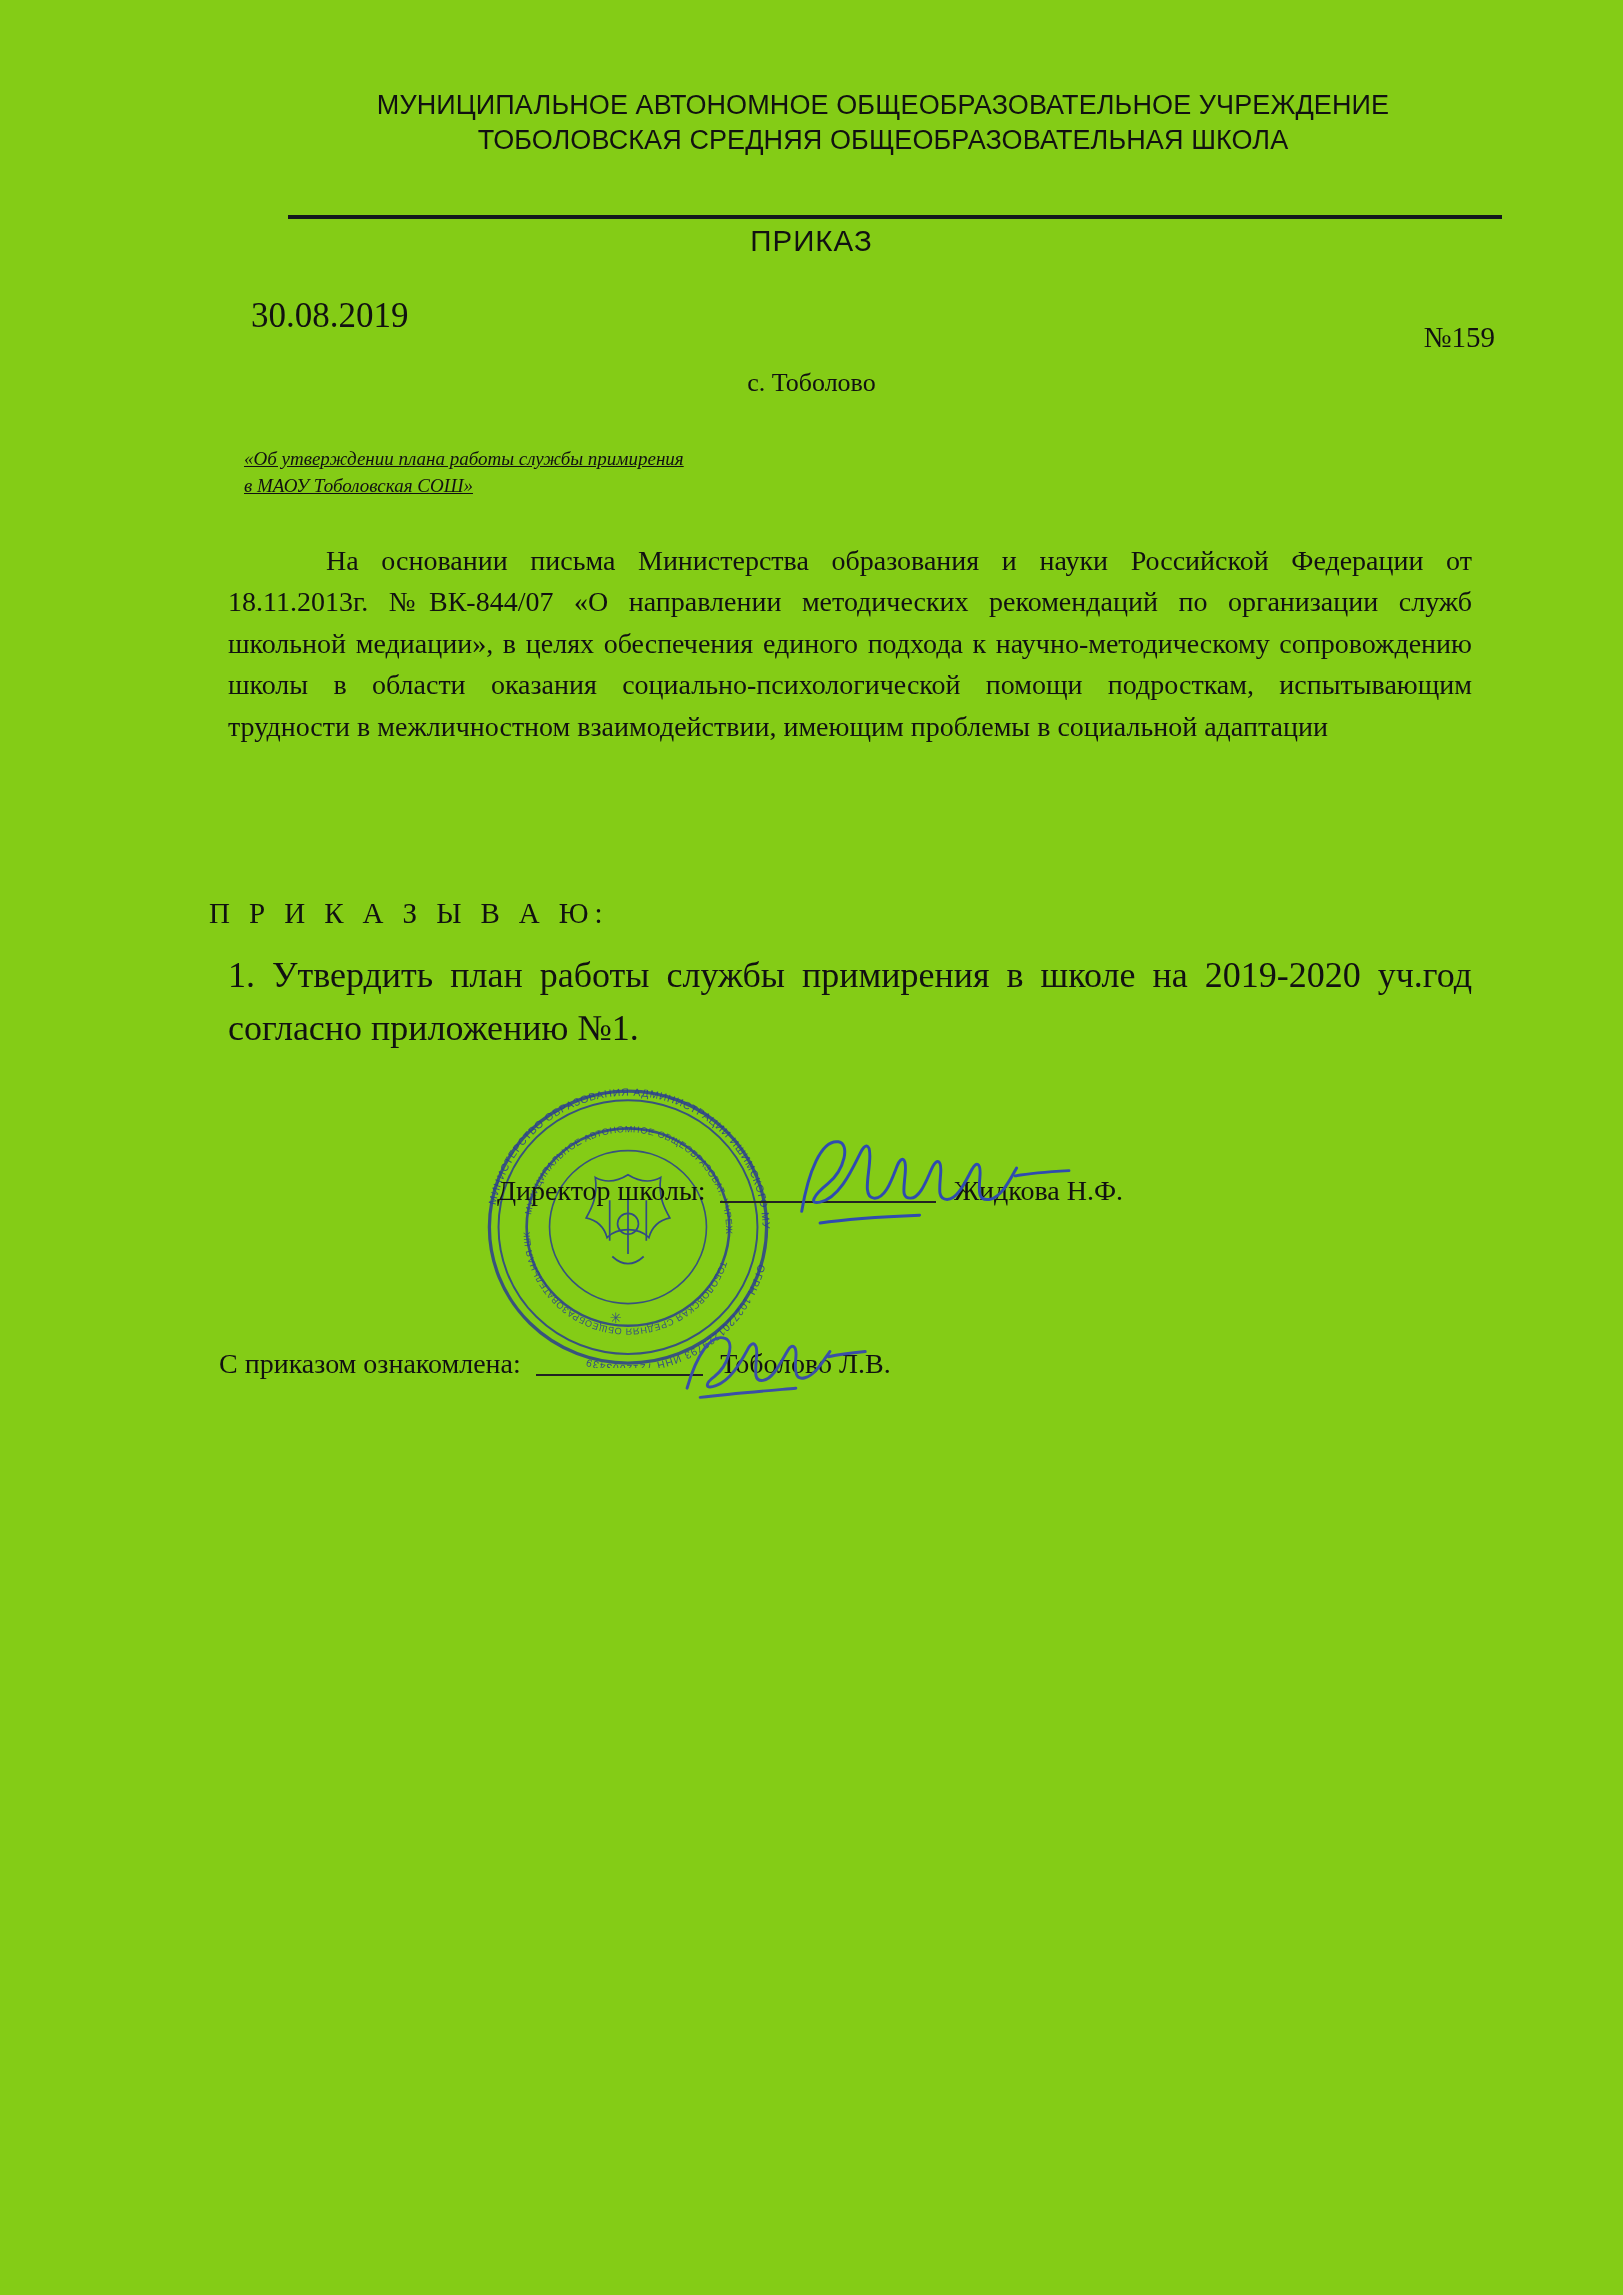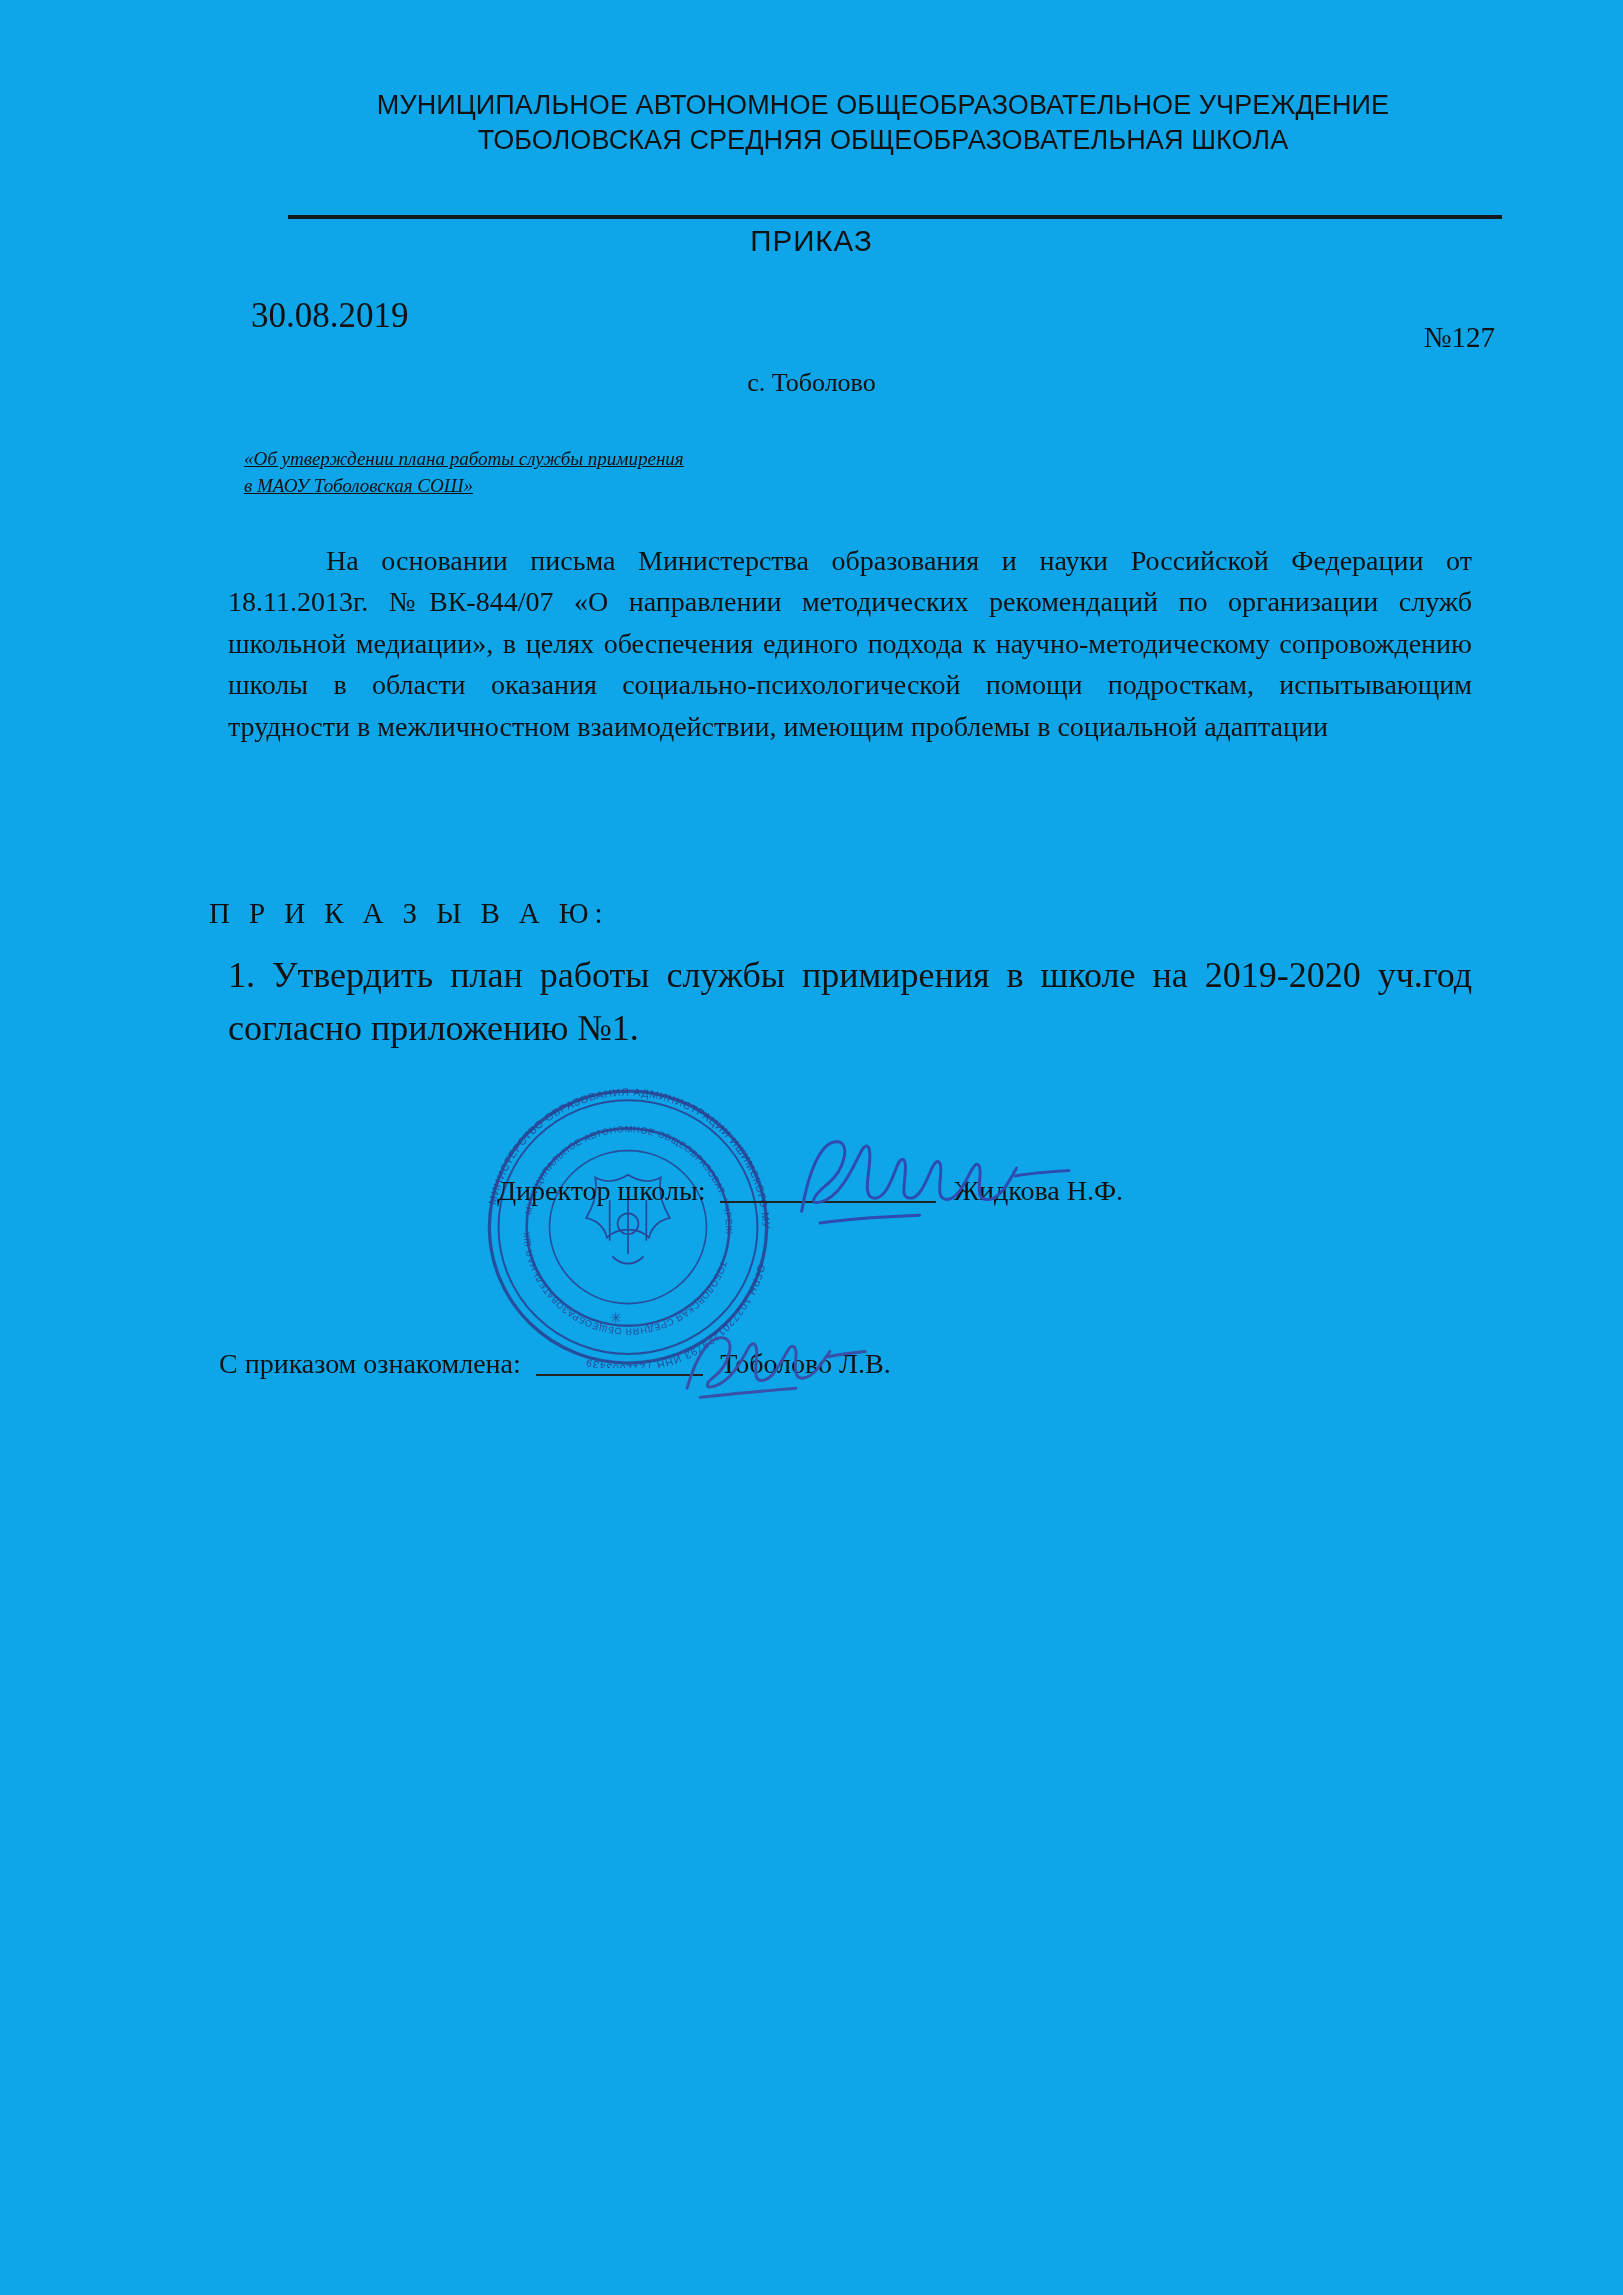--- a/index.html
+++ b/index.html
@@ -12,21 +12,21 @@
     height: 2295px;
     position: relative;
     font-family: "Liberation Serif", serif;
     color: #1a1a1a;
     overflow: hidden;
   }
 
   .page {
     position: absolute;
     inset: 0;
-    background: #0ea5e9;
+    background: #84cc16;
   }
 
   
   .org-header {
     position: absolute;
     top: 88px;
     left: 281px;
     width: 1204px;
     text-align: center;
     font-size: 27px;
@@ -177,21 +177,21 @@
   <div class="org-header">
     <span>МУНИЦИПАЛЬНОЕ АВТОНОМНОЕ ОБЩЕОБРАЗОВАТЕЛЬНОЕ УЧРЕЖДЕНИЕ</span>
     <span class="line2">ТОБОЛОВСКАЯ СРЕДНЯЯ ОБЩЕОБРАЗОВАТЕЛЬНАЯ ШКОЛА</span>
   </div>
 
   <div class="header-rule"></div>
 
   <div class="doc-type">ПРИКАЗ</div>
 
   <div class="doc-date">30.08.2019</div>
-  <div class="doc-number">№127</div>
+  <div class="doc-number">№159</div>
   <div class="doc-place">с. Тоболово</div>
 
   <div class="subject">
     <div>«Об утверждении плана работы службы примирения</div>
     <div>в МАОУ Тоболовская СОШ»</div>
   </div>
 
   <div class="body-text">На основании письма Министерства образования и науки Российской Федерации от 18.11.2013г. №ВК-844/07 «О направлении методических рекомендаций по организации служб школьной медиации», в целях обеспечения единого подхода к научно-методическому сопровождению школы в области оказания социально-психологической помощи подросткам, испытывающим трудности в межличностном взаимодействии, имеющим проблемы в социальной адаптации</div>
 
   <div class="order-word">П Р И К А З Ы В А Ю:</div>

